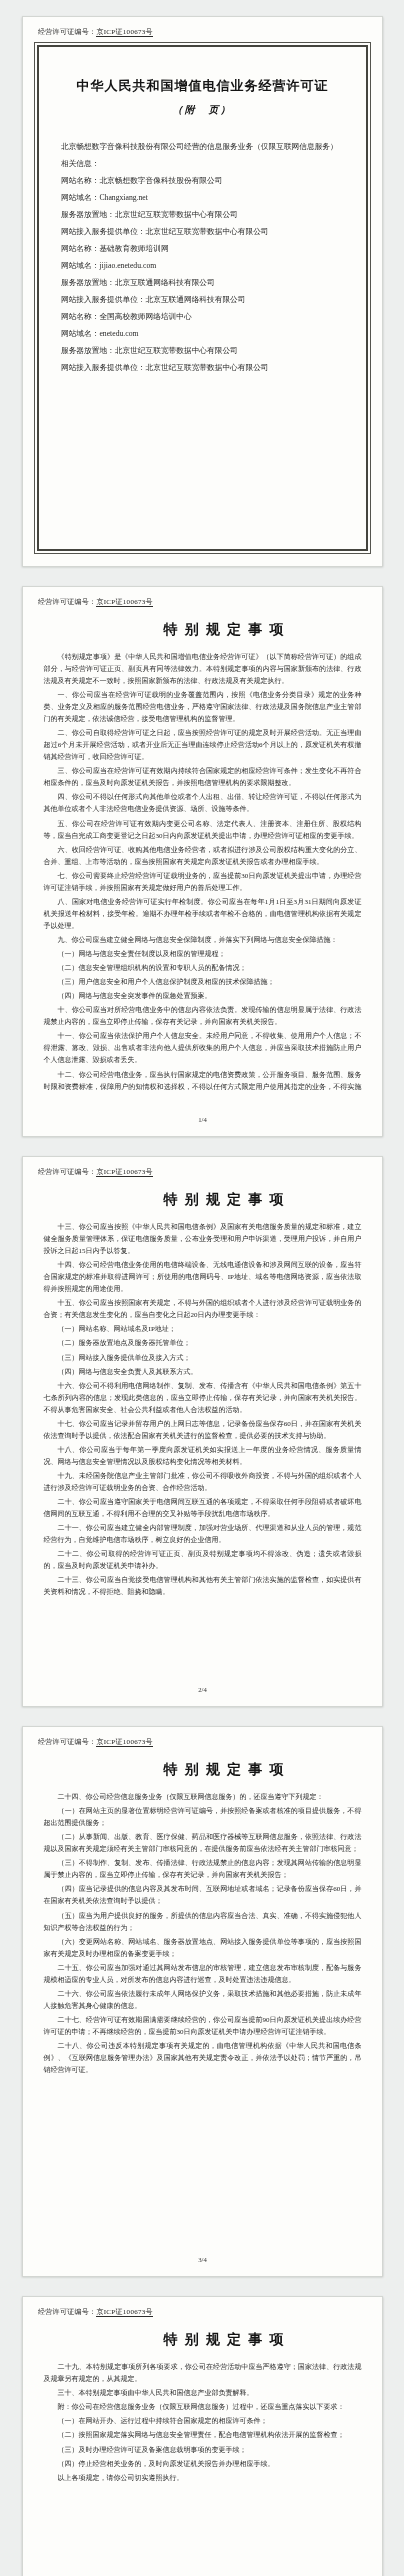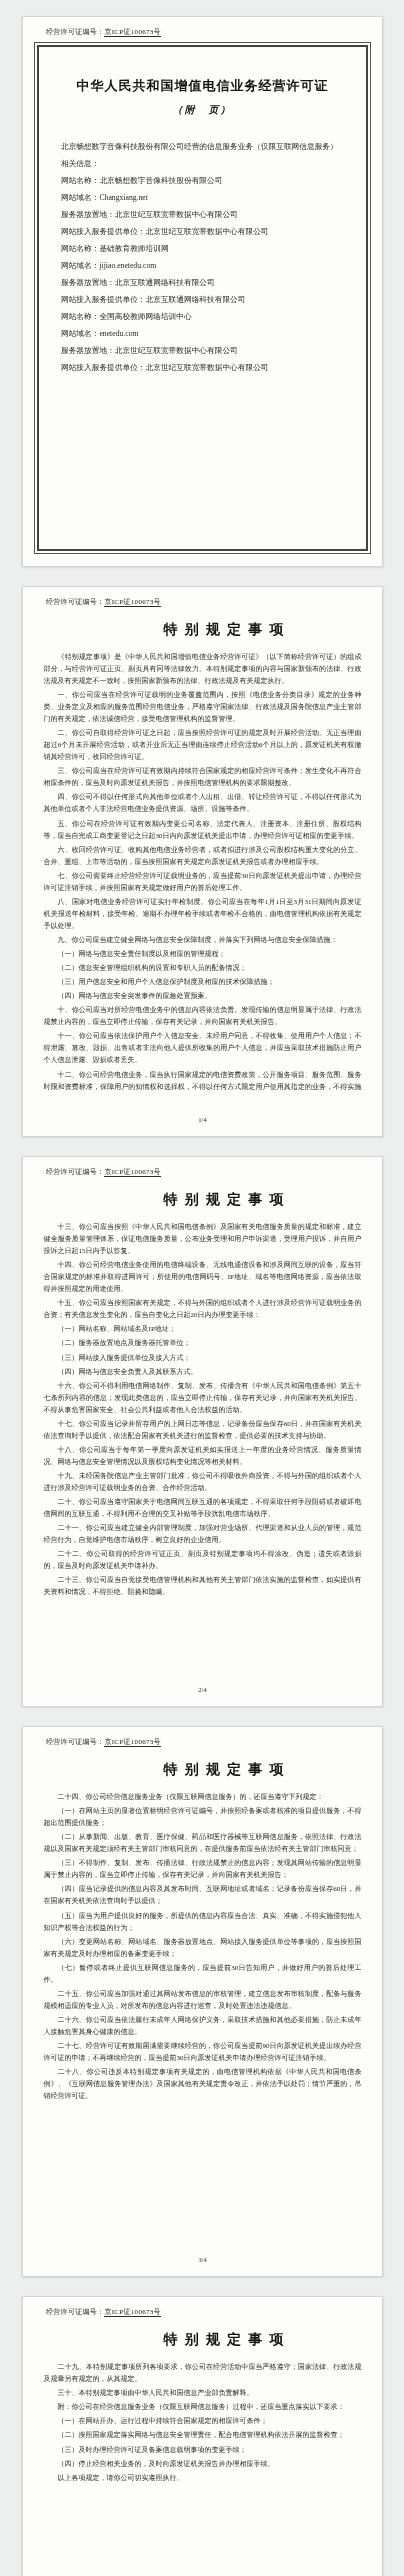--- a/index.html
+++ b/index.html
@@ -25,21 +25,21 @@
     height: 551px;
     background: #fdfdfb;
     border: 0.5px solid #d3d6d2;
     box-shadow: 0 0.5px 2.1px rgba(60,70,65,.28);
     position: relative;
     flex: 0 0 auto;
   }
   .page-header {
     position: absolute;
     top: 10.3px;
-    left: 23px;
+    left: 15px;
     font-size: 7px;
     letter-spacing: 0.3px;
     color: #262626;
     white-space: nowrap;
   }
   .lic-number { border-bottom: 0.5px solid #2c2c2c; padding-bottom: 0.5px; }
 
   
   .cert-frame {
     position: absolute;
@@ -199,21 +199,20 @@
       <div class="prov-header-spacer"></div>
       <div class="prov-title">特别规定事项</div>
       <div class="prov-body">
         <p>二十四、你公司经营信息服务业务（仅限互联网信息服务）的，还应当遵守下列规定：</p>
         <p>（一）在网站主页的显著位置标明经营许可证编号，并按照经备案或者核准的项目提供服务，不得超出范围提供服务；</p>
         <p>（二）从事新闻、出版、教育、医疗保健、药品和医疗器械等互联网信息服务，依照法律、行政法规以及国家有关规定须经有关主管部门审核同意的，在提供服务前应当依法经有关主管部门审核同意；</p>
         <p>（三）不得制作、复制、发布、传播法律、行政法规禁止的信息内容；发现其网站传输的信息明显属于禁止内容的，应当立即停止传输，保存有关记录，并向国家有关机关报告；</p>
         <p>（四）应当记录提供的信息内容及其发布时间、互联网地址或者域名；记录备份应当保存60日，并在国家有关机关依法查询时予以提供；</p>
         <p>（五）应当为用户提供良好的服务，所提供的信息内容应当合法、真实、准确，不得实施侵犯他人知识产权等合法权益的行为；</p>
         <p>（六）变更网站名称、网站域名、服务器放置地点、网站接入服务提供单位等事项的，应当按照国家有关规定及时办理相应的备案变更手续；</p>
-        <p>（七）暂停或者终止提供互联网信息服务的，应当提前30日告知用户，并做好用户的善后处理工作。</p>
         <p>二十五、你公司应当加强对通过其网站发布信息的审核管理，建立信息发布审核制度，配备与服务规模相适应的专业人员，对所发布的信息内容进行巡查，及时处置违法违规信息。</p>
         <p>二十六、你公司应当依法履行未成年人网络保护义务，采取技术措施和其他必要措施，防止未成年人接触危害其身心健康的信息。</p>
         <p>二十七、经营许可证有效期届满需要继续经营的，你公司应当提前90日向原发证机关提出续办经营许可证的申请；不再继续经营的，应当提前30日向原发证机关申请办理经营许可证注销手续。</p>
         <p>二十八、你公司违反本特别规定事项有关规定的，由电信管理机构依据《中华人民共和国电信条例》、《互联网信息服务管理办法》及国家其他有关规定责令改正，并依法予以处罚；情节严重的，吊销经营许可证。</p>
       </div>
       <div class="page-num">3/4</div>
     </div>
 
     <div class="page">
       <div class="page-header">

